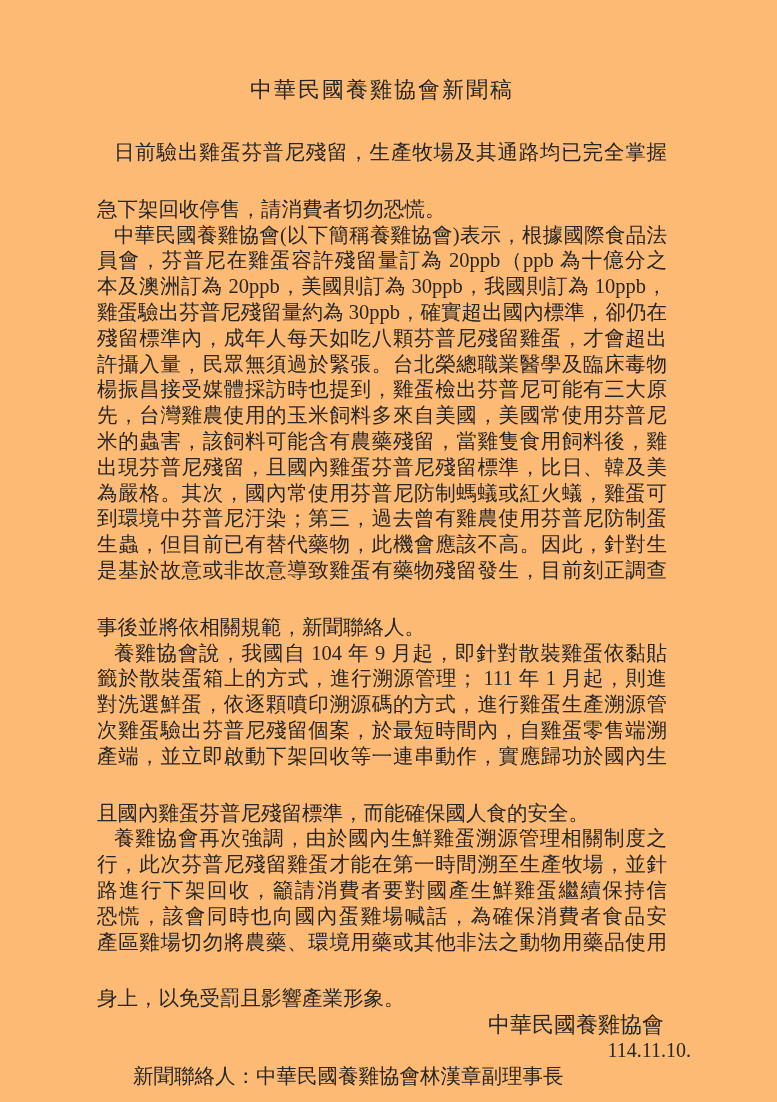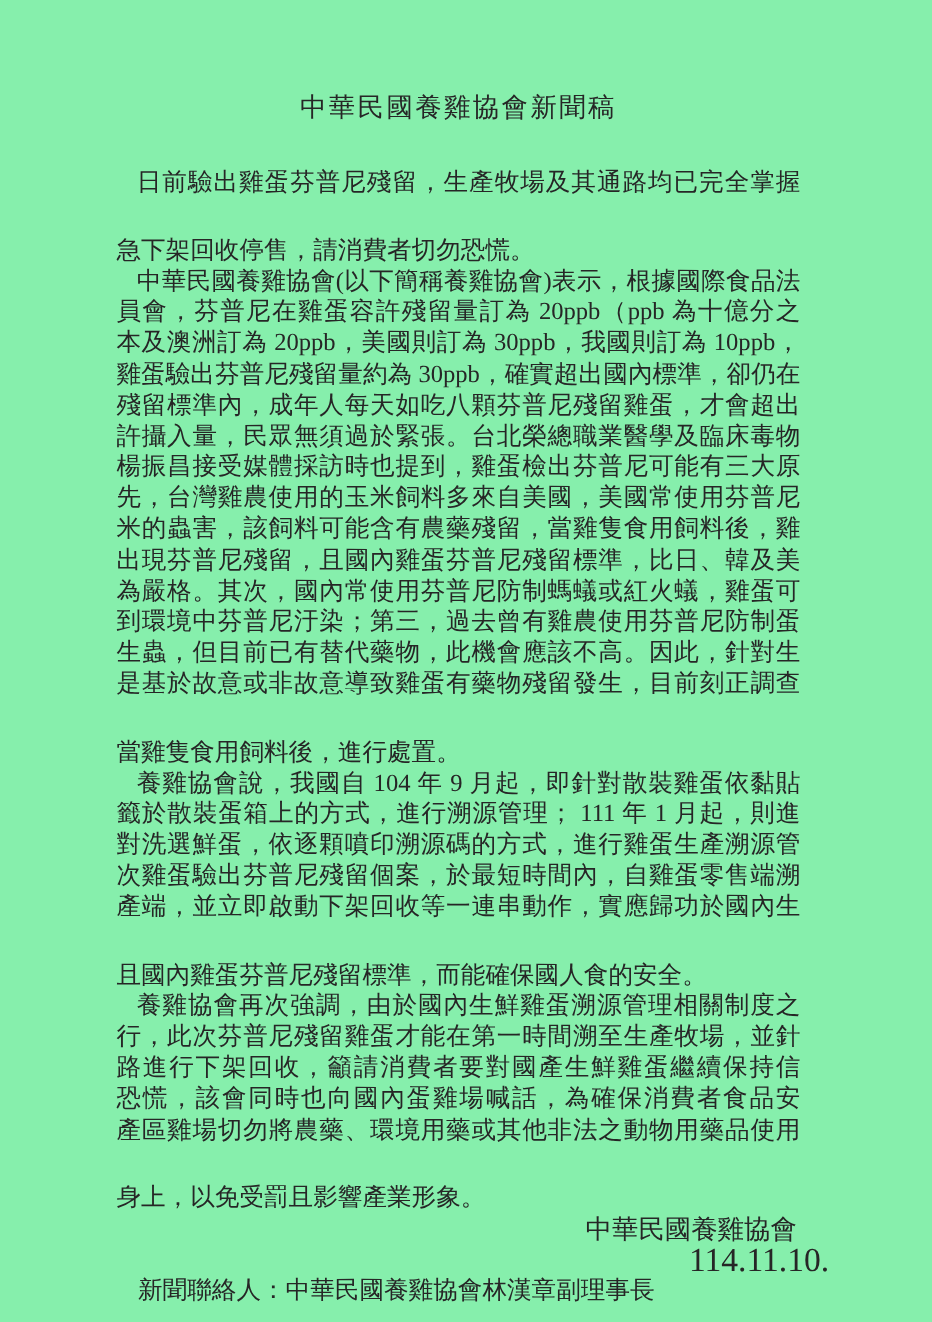--- a/index.html
+++ b/index.html
@@ -4,21 +4,21 @@
 <style>
   html, body {
     margin: 0;
     padding: 0;
     background: #ffffff;
   }
   .page {
     position: relative;
     width: 777px;
     height: 1102px;
-    background: #86efac;
+    background: #fdba74;
     overflow: hidden;
     font-family: "Liberation Serif", "DejaVu Serif", serif;
     color: #262626;
   }
   .content {
     position: absolute;
     left: 97px;
     top: 76px;
     width: 570px;
   }
@@ -48,31 +48,31 @@
     margin-top: 31px;
   }
   .sig-line {
     font-size: 22px;
     line-height: 25.8px;
     height: 25.8px;
     text-align: right;
     padding-right: 3px;
   }
   .date-line {
-    font-size: 28px;
+    font-size: 20px;
     line-height: 25.8px;
     height: 25.8px;
     text-align: right;
     margin-right: -24px;
   }
   .contact-line {
     font-size: 20.5px;
     line-height: 25.8px;
     height: 25.8px;
-    margin-left: 18px;
+    margin-left: 36px;
     text-align: left;
   }
 </style>
 </head>
 <body>
 
 <div class="page">
   <div class="content">
     <h1 class="doc-title">中華民國養雞協會新聞稿</h1>
 
@@ -86,21 +86,21 @@
         <div class="line">殘留標準內，成年人每天如吃八顆芬普尼殘留雞蛋，才會超出每日容</div>
         <div class="line">許攝入量，民眾無須過於緊張。台北榮總職業醫學及臨床毒物部主任</div>
         <div class="line">楊振昌接受媒體採訪時也提到，雞蛋檢出芬普尼可能有三大原因，首</div>
         <div class="line">先，台灣雞農使用的玉米飼料多來自美國，美國常使用芬普尼防制玉</div>
         <div class="line">米的蟲害，該飼料可能含有農藥殘留，當雞隻食用飼料後，雞蛋可能</div>
         <div class="line">出現芬普尼殘留，且國內雞蛋芬普尼殘留標準，比日、韓及美國都更</div>
         <div class="line">為嚴格。其次，國內常使用芬普尼防制螞蟻或紅火蟻，雞蛋可能遭受</div>
         <div class="line">到環境中芬普尼汙染；第三，過去曾有雞農使用芬普尼防制蛋雞的寄</div>
         <div class="line">生蟲，但目前已有替代藥物，此機會應該不高。因此，針對生產牧場</div>
         <div class="line">是基於故意或非故意導致雞蛋有藥物殘留發生，目前刻正調查釐清中，</div>
-        <div class="line last">當雞隻食用飼料後，進行處置。</div>
+        <div class="line last">事後並將依相關規範，新聞聯絡人。</div>
         <div class="line indent">養雞協會說，我國自 104 年 9 月起，即針對散裝雞蛋依黏貼溯源標</div>
         <div class="line">籤於散裝蛋箱上的方式，進行溯源管理； 111 年 1 月起，則進一步針</div>
         <div class="line">對洗選鮮蛋，依逐顆噴印溯源碼的方式，進行雞蛋生產溯源管理，此</div>
         <div class="line">次雞蛋驗出芬普尼殘留個案，於最短時間內，自雞蛋零售端溯回至生</div>
         <div class="line">產端，並立即啟動下架回收等一連串動作，實應歸功於國內生鮮雞蛋</div>
         <div class="line last">且國內雞蛋芬普尼殘留標準，而能確保國人食的安全。</div>
         <div class="line indent">養雞協會再次強調，由於國內生鮮雞蛋溯源管理相關制度之落實執</div>
         <div class="line">行，此次芬普尼殘留雞蛋才能在第一時間溯至生產牧場，並針對其通</div>
         <div class="line">路進行下架回收，籲請消費者要對國產生鮮雞蛋繼續保持信心，切勿</div>
         <div class="line">恐慌，該會同時也向國內蛋雞場喊話，為確保消費者食品安全，請各</div>

